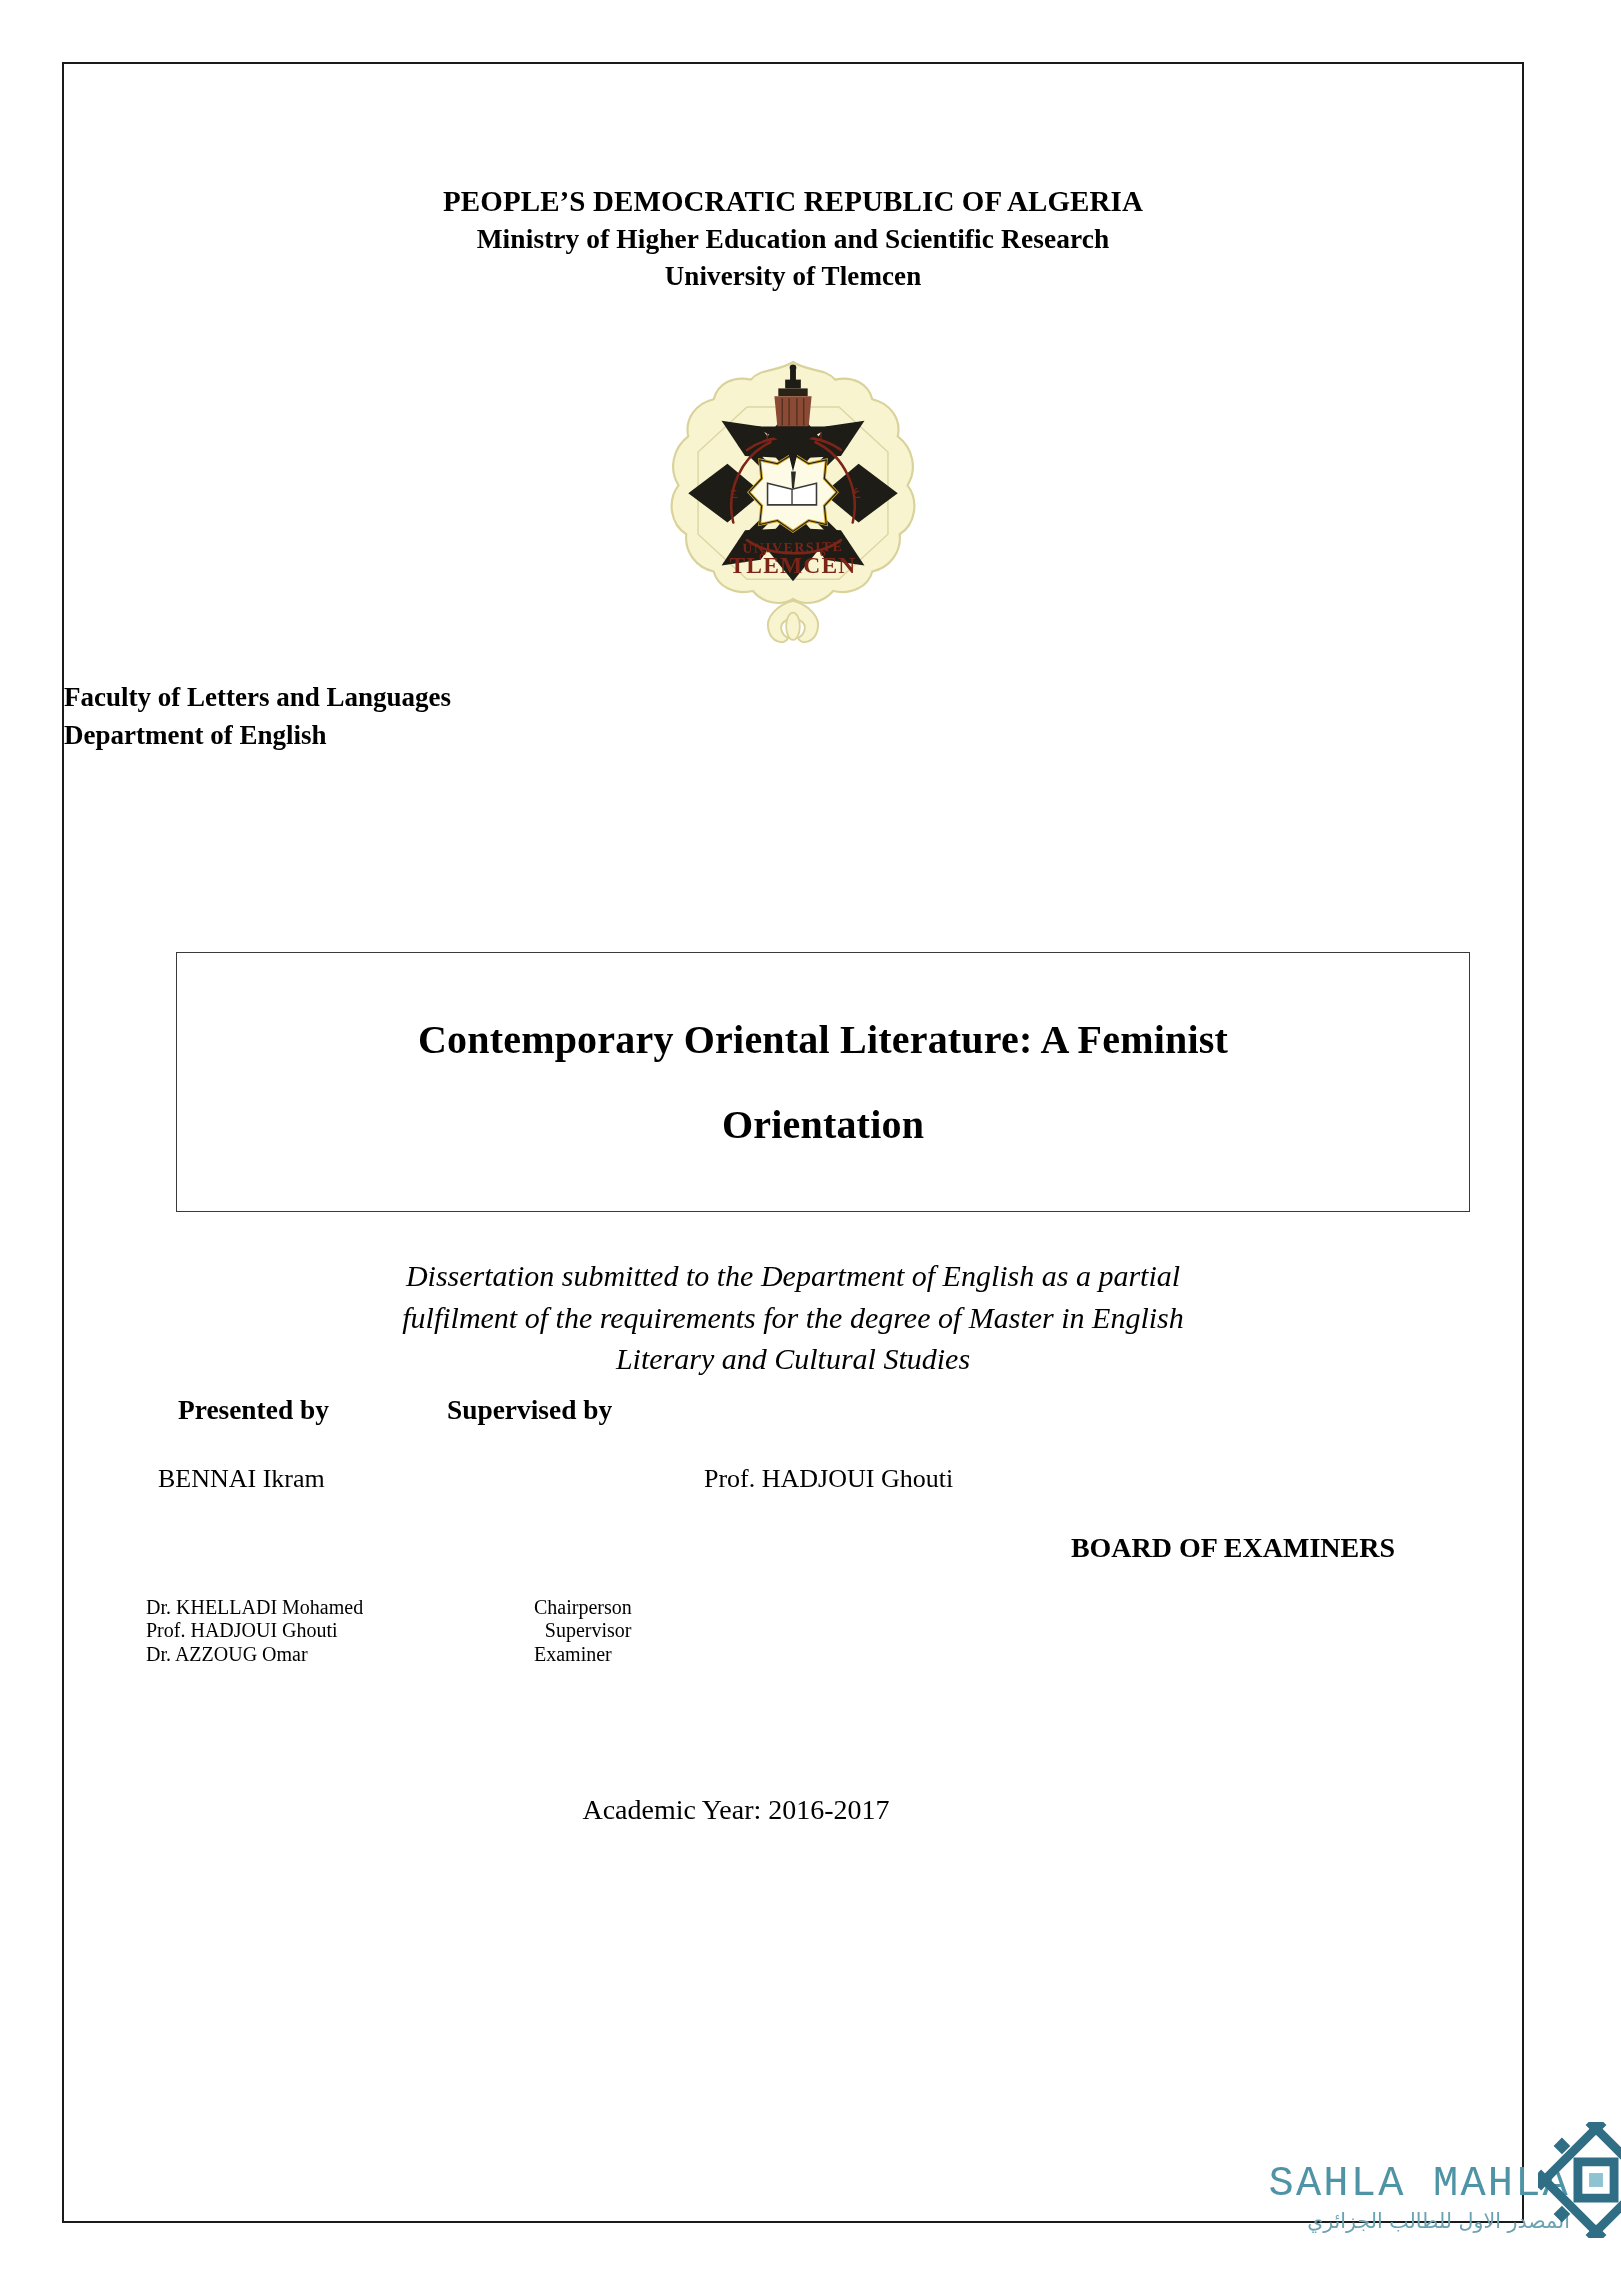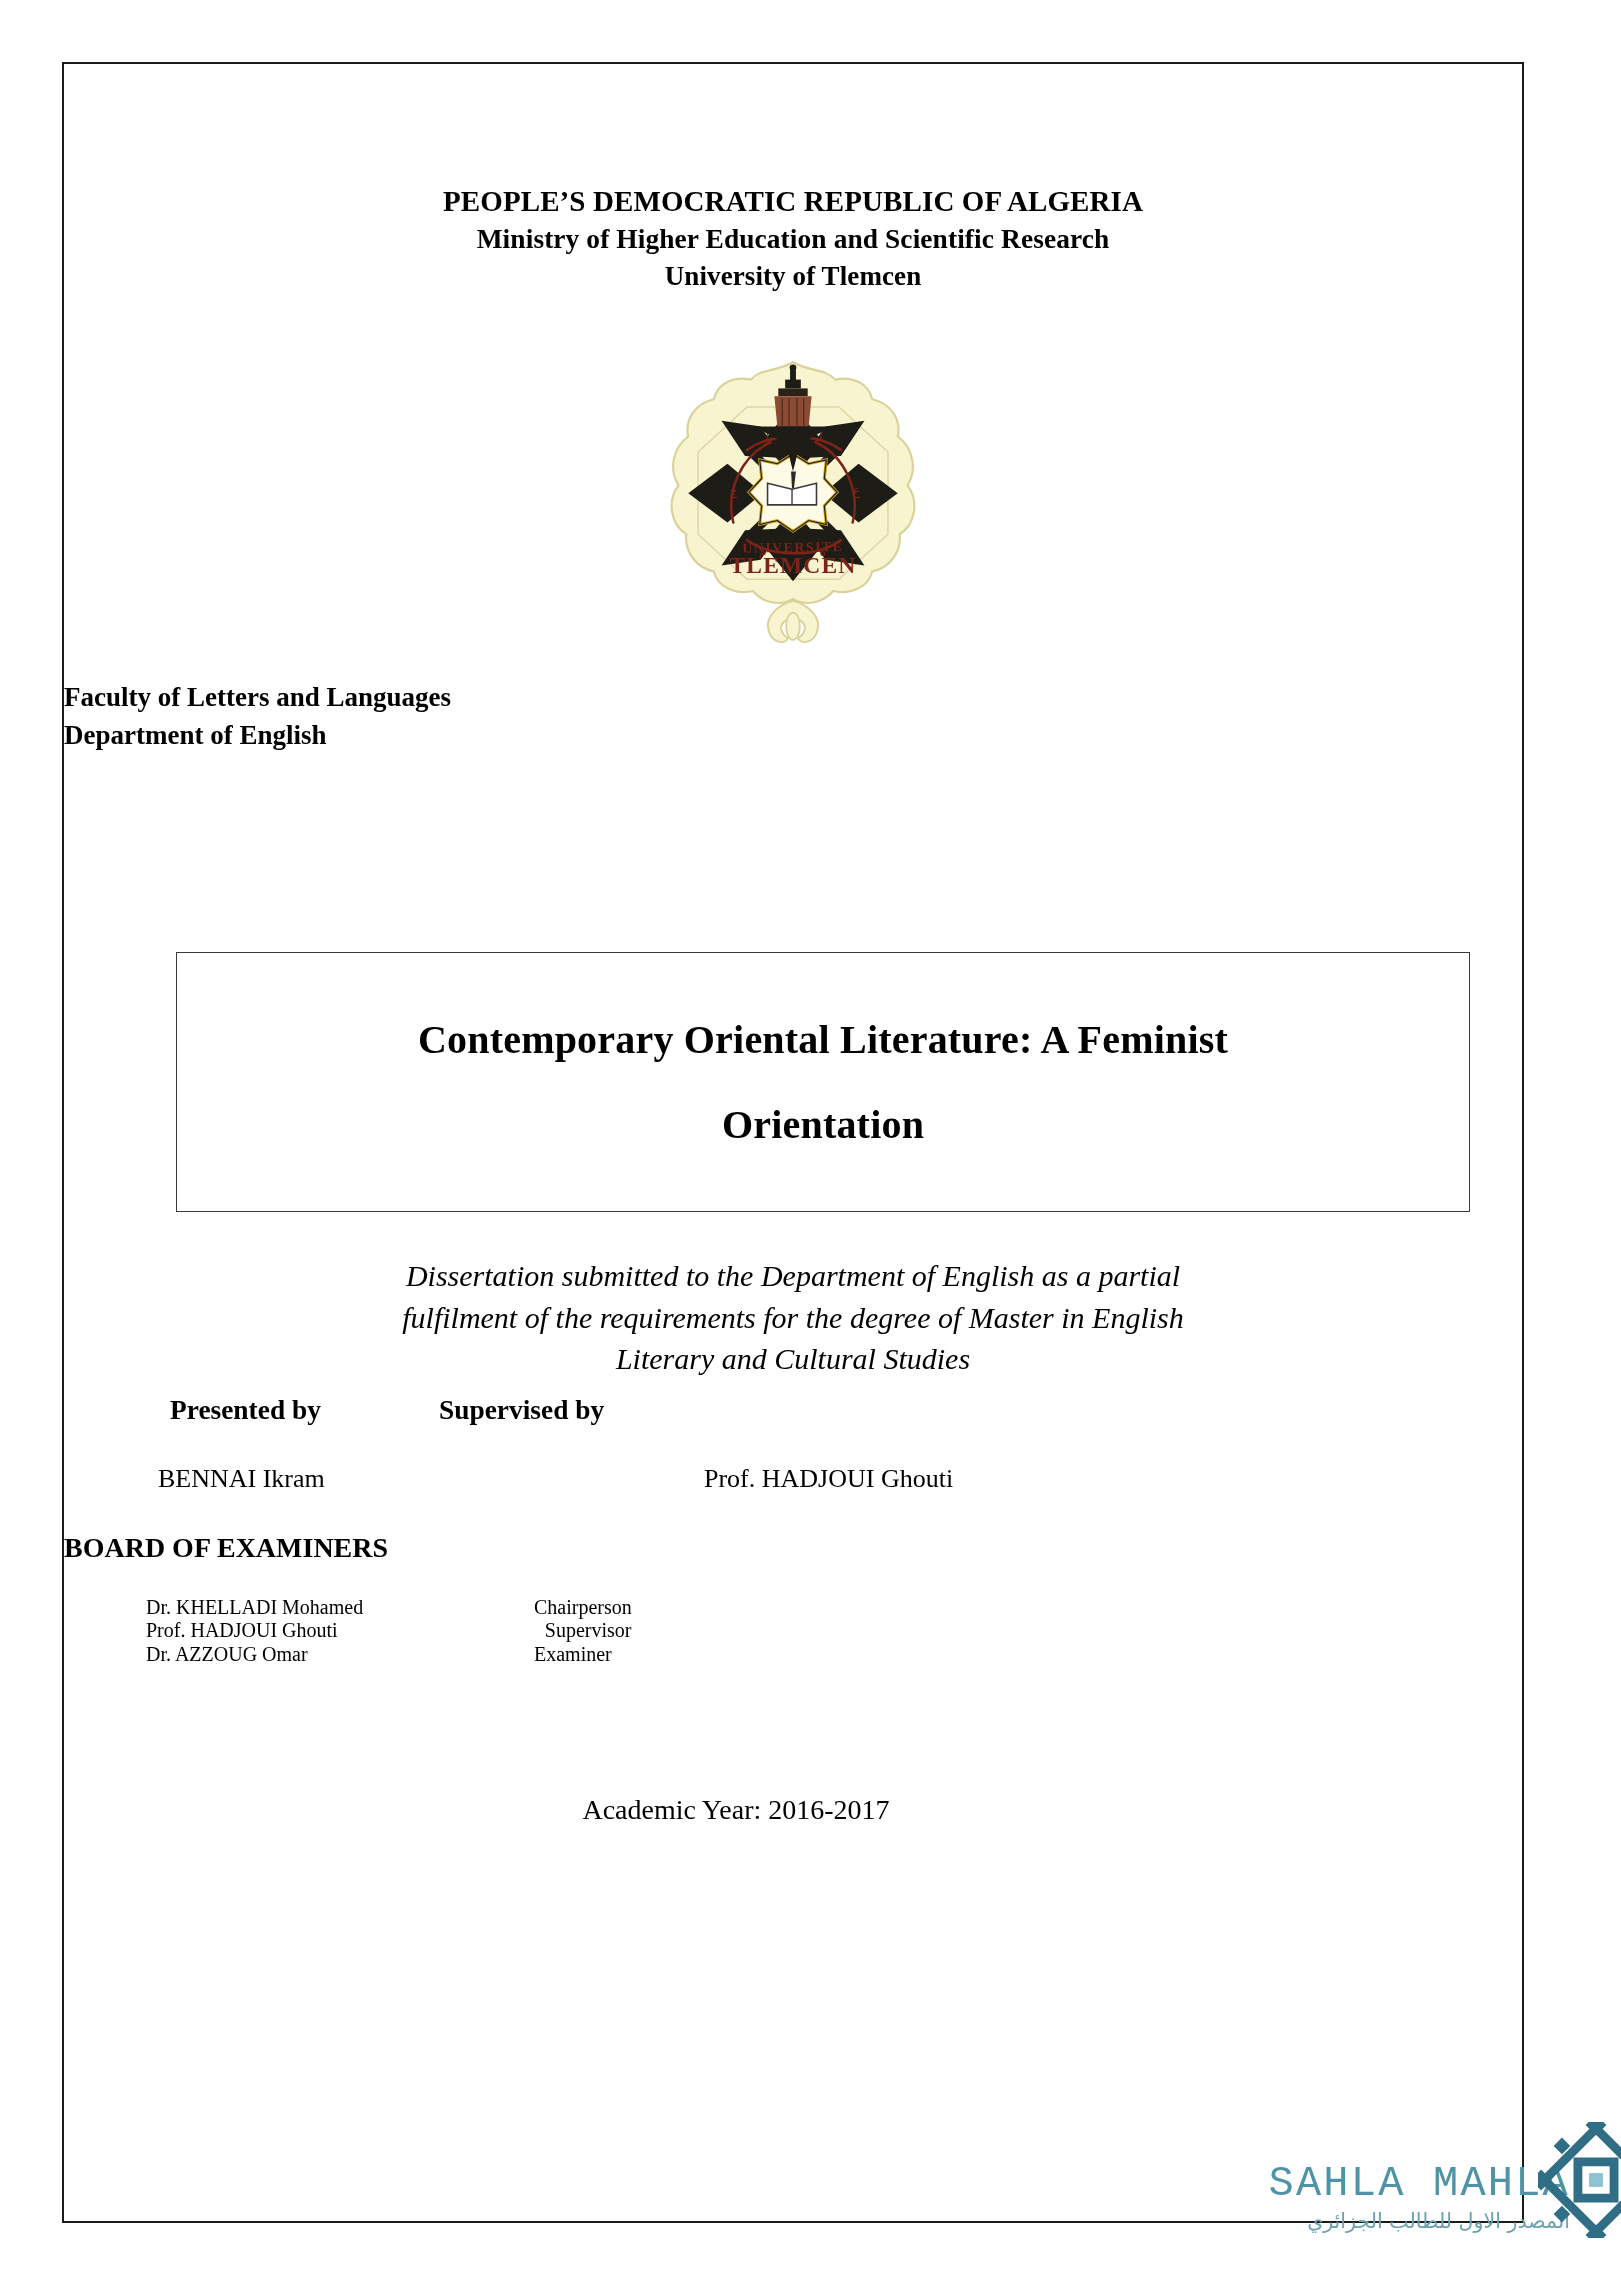--- a/index.html
+++ b/index.html
@@ -112,21 +112,21 @@
   .statement .sline {
     font-style: italic;
     font-size: 30px;
     line-height: 1.39;
   }
 
   
   .byline-heads {
     position: absolute;
     top: 1331px;
-    left: 8px;
+    left: 16px;
     width: 100%;
     height: 39px;
   }
   .byline-heads .h-left {
     position: absolute;
     left: 98px;
     top: 0;
     font-weight: bold;
     font-size: 27.4px;
   }
@@ -157,21 +157,21 @@
     top: 0;
     font-size: 26px;
   }
 
   
   .board-title {
     position: absolute;
     left: 0;
     top: 1468px;
     width: 100%;
-    text-align: left;
+    text-align: right;
     font-weight: bold;
     font-size: 28px;
     padding-right: 127px;
     box-sizing: border-box;
   }
   .board-list {
     position: absolute;
     left: 82px;
     top: 1532px;
     width: 784px;

